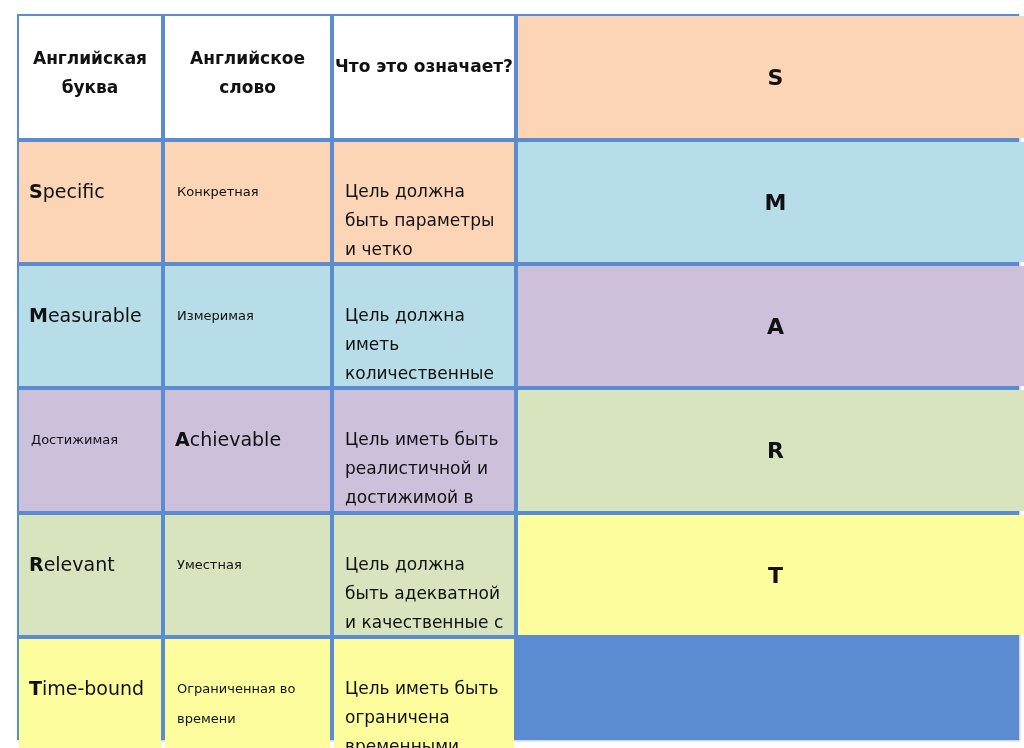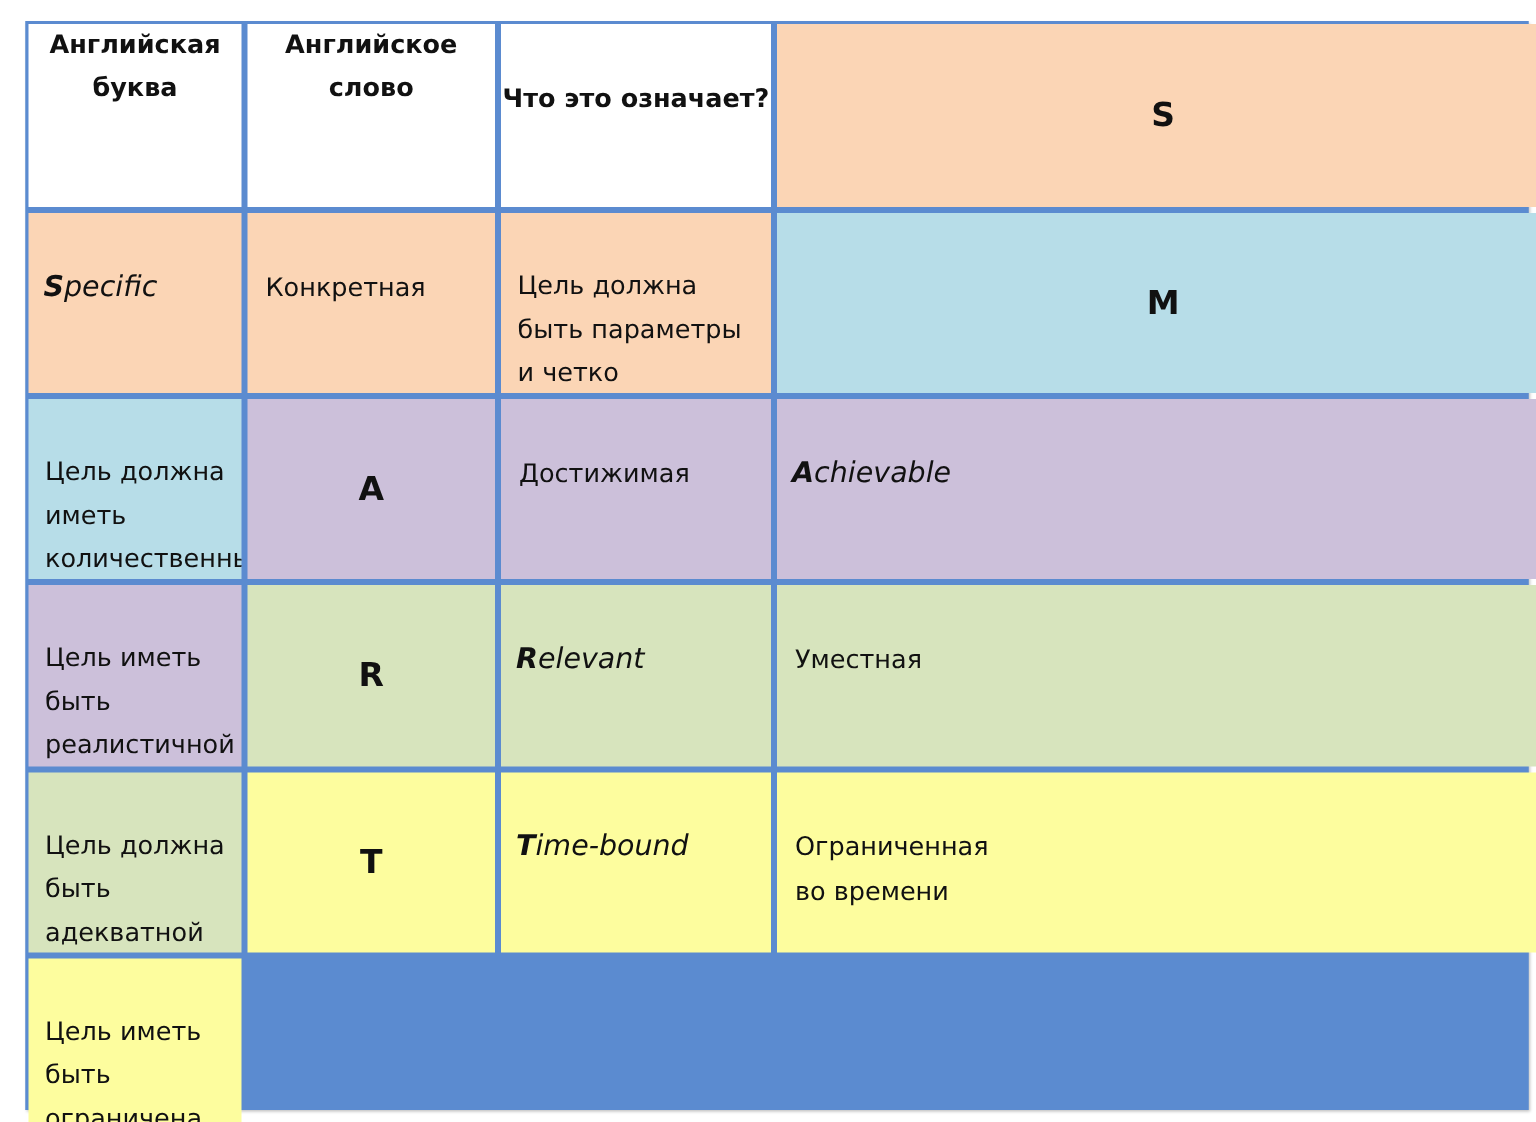--- a/index.html
+++ b/index.html
@@ -11,27 +11,27 @@
     display: grid;
     grid-template-columns: 142px 165px 180px 515px;
     grid-template-rows: 122px 120px 120px 121px 120px 123px;
     background: #5b8bd0;
     box-sizing: border-box;
     border: 2px solid #5b8bd0;
     gap: 4px;
     box-shadow: 1px 1px 2px rgba(0,0,0,0.25);
   }
   .cell { box-sizing: border-box; position: relative; overflow: hidden; }
-  .hdr { background: #ffffff; display: flex; justify-content: center;
+  .hdr { background: #ffffff; display: flex; align-items: center; justify-content: center;
          text-align: center; font-weight: bold; font-size: 17px; line-height: 29px; padding-bottom: 8px; }
   .hdr.last { padding-bottom: 22px; align-items: flex-start; padding-top: 36px; }
   .letter { display: flex; align-items: center; justify-content: center; font-weight: bold; font-size: 22px; }
-  .word { padding: 38px 0 0 10px; font-size: 19px; font-style: italic; }
+  .word { padding: 38px 0 0 10px; font-size: 19px; }
   .word b { font-weight: bold; }
-  .ru { padding: 35px 0 13px 12px; font-size: 17px; line-height: 30px; }
+  .ru { padding: 35px 0 13px 12px; font-size: 13px; line-height: 30px; }
   .desc { padding: 35px 10px 0 11px; font-size: 17px; line-height: 29px; }
   .row-s { background: #fbd5b5; }
   .row-m { background: #b7dde8; }
   .row-a { background: #ccc0da; }
   .row-r { background: #d7e4bd; }
   .row-t { background: #fdfd9e; }
 </style>
 </head>
 <body>
 
@@ -48,20 +48,22 @@
     </div>
 
   <div class="cell letter row-s">S</div>
   <div class="cell word row-s"><b>S</b><span>pecific</span></div>
   <div class="cell ru row-s">Конкретная</div>
   <div class="cell desc row-s">
       <span style="display:block;max-width:400px">Цель должна быть параметры и четко сформулированной.</span>
     </div>
 
   <div class="cell letter row-m">M</div>
+  <div class="cell word row-m"><b>M</b><span>easurable</span></div>
+  <div class="cell ru row-m">Измеримая</div>
   <div class="cell desc row-m">
       <span style="display:block;max-width:440px;white-space:pre-wrap">Цель должна иметь  количественные или качественные  параметры, по которым ее можно оценить.</span>
     </div>
 
   <div class="cell letter row-a">A</div>
   <div class="cell ru row-a">Достижимая</div>
   <div class="cell word row-a"><b>A</b><span>chievable</span></div>
   <div class="cell desc row-a">
       <span style="display:block;max-width:495px">Цель иметь быть реалистичной и достижимой в тех временных рамках, которые для нее отводятся</span>
     </div>

